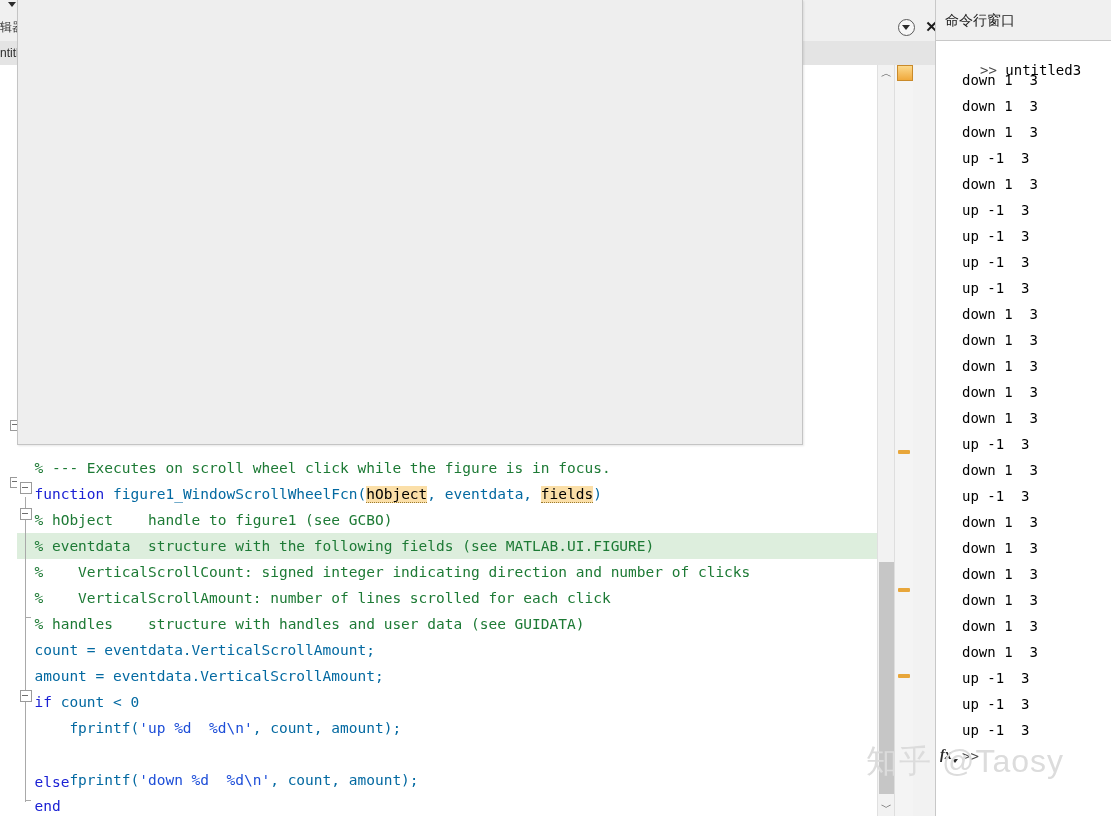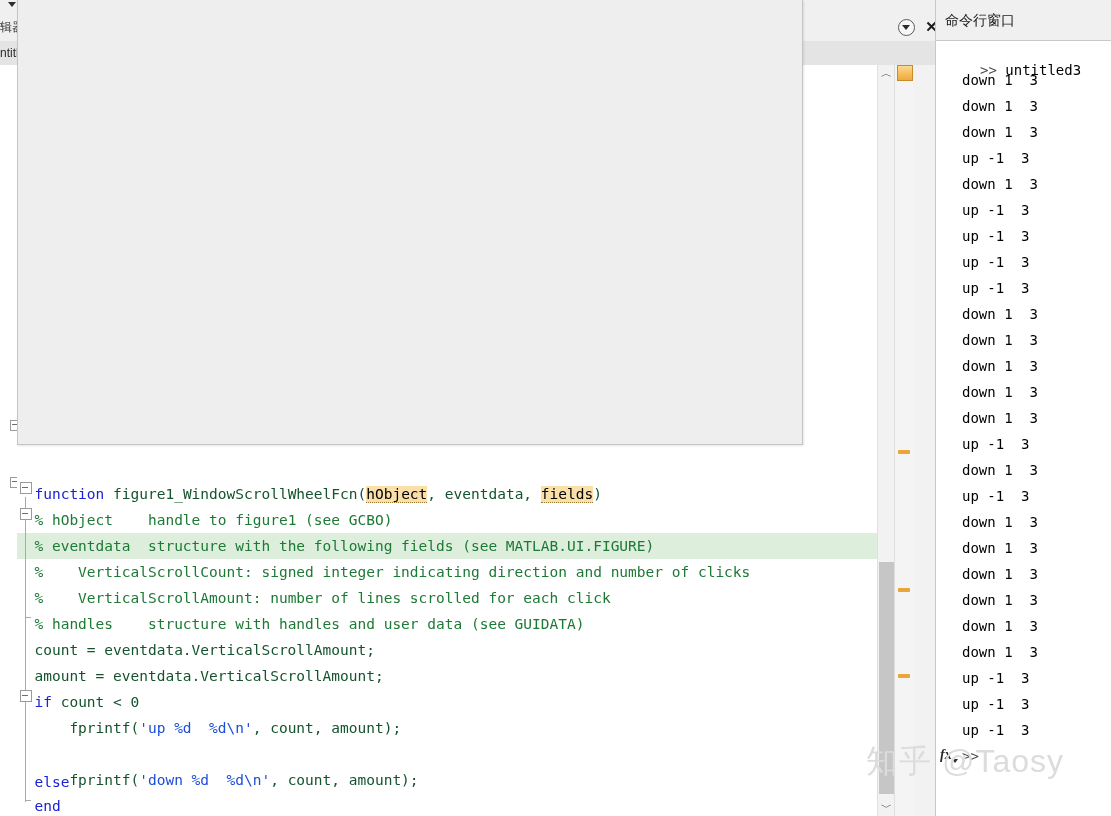--- a/index.html
+++ b/index.html
@@ -108,21 +108,21 @@
   }
   .code-line {
     position: absolute; left: 0; width: 860px; height: 26px;
     line-height: 26px; white-space: pre;
     color: #000000;
   }
   .code-line.hl-green { background: #ddeedd; }
   .tok-comment { color: #1d7a35; }
   .tok-kw { color: #1b21d4; }
   .tok-str { color: #1d4ed8; }
-  .tok-plain { color: #14532d; }
+  .tok-plain { color: #0369a1; }
   .tok-hl {
     background: #fbdfa8;
     border-bottom: 1px dotted #9a7a30;
   }
 
   
   .fold-gutter {
     position: absolute; left: 0; top: 65px; width: 20px; height: 751px;
   }
   .fold-box {
@@ -253,21 +253,21 @@
     <div class="editor-tabrow">
       <div class="tabrow-buttons">
         <div class="dock-btn"></div>
         <div class="close-btn">✕</div>
       </div>
     </div>
 
     <div class="editor-doctab"></div>
 
     <div class="code-area" id="code-area">
-        <div class="code-line" style="top: 390px;"><span class="tok-plain">  </span></div>
+        <div class="code-line" style="top: 390px;"><span class="tok-plain">  </span><span class="tok-comment">% --- Executes on scroll wheel click while the figure is in focus.</span></div>
         <div class="code-line" style="top: 416px;"><span class="tok-plain">  </span><span class="tok-kw">function</span><span class="tok-plain"> figure1_WindowScrollWheelFcn(</span><span class="tok-hl">hObject</span><span class="tok-plain">, eventdata, </span><span class="tok-hl">fields</span><span class="tok-plain">)</span></div>
         <div class="code-line" style="top: 442px;"><span class="tok-plain">  </span><span class="tok-comment">% hObject    handle to figure1 (see GCBO)</span></div>
         <div class="code-line" style="top: 494px;"><span class="tok-plain">  </span><span class="tok-comment">%    VerticalScrollCount: signed integer indicating direction and number of clicks</span></div>
         <div class="code-line hl-green" style="top: 468px;"><span class="tok-plain">  </span><span class="tok-comment">% eventdata  structure with the following fields (see MATLAB.UI.FIGURE)</span></div>
         <div class="code-line" style="top: 520px;"><span class="tok-plain">  </span><span class="tok-comment">%    VerticalScrollAmount: number of lines scrolled for each click</span></div>
         <div class="code-line" style="top: 546px;"><span class="tok-plain">  </span><span class="tok-comment">% handles    structure with handles and user data (see GUIDATA)</span></div>
         <div class="code-line" style="top: 572px;"><span class="tok-plain">  count = eventdata.VerticalScrollAmount;</span></div>
         <div class="code-line" style="top: 598px;"><span class="tok-plain">  amount = eventdata.VerticalScrollAmount;</span></div>
         <div class="code-line" style="top: 624px;"><span class="tok-plain">  </span><span class="tok-kw">if</span><span class="tok-plain"> count &lt; 0</span></div>
         <div class="code-line" style="top: 650px;"><span class="tok-plain">      fprintf(</span><span class="tok-str">'up %d  %d\n'</span><span class="tok-plain">, count, amount);</span></div>

